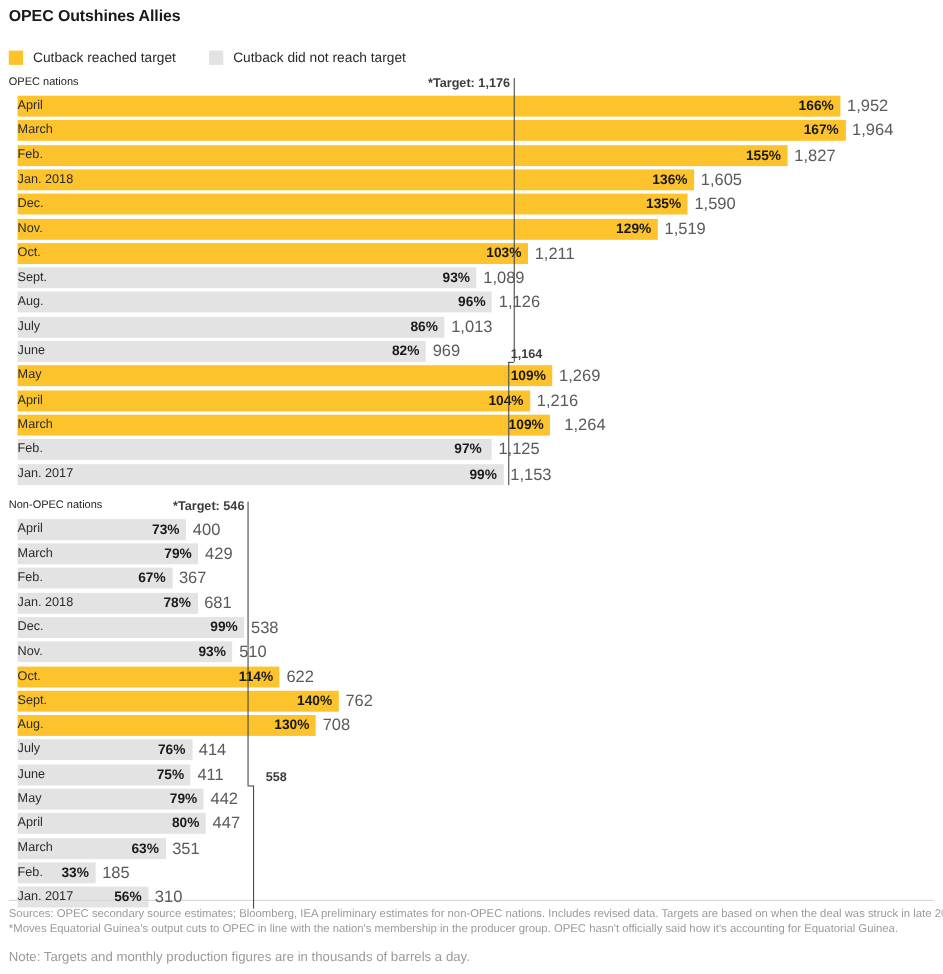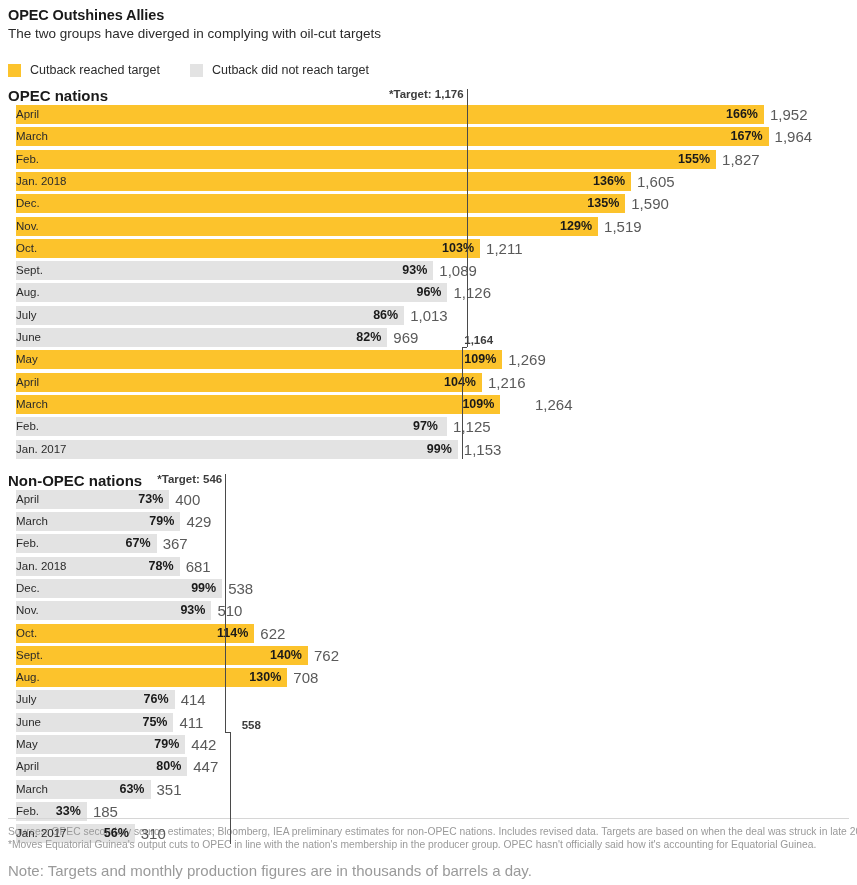--- a/index.html
+++ b/index.html
@@ -69,22 +69,22 @@
   }
 
   
   .section { position: relative; }
   .section-head {
     position: relative;
     height: 18px;
     margin-top: 10px;
   }
   .section-title {
-    font-size: 15px;
-    font-weight: bold;
+    font-size: 10px;
+    font-weight: normal;
     color: #1a1a1a;
     position: absolute;
     left: 0;
     top: 0;
   }
   .target-label {
     font-size: 11.5px;
     font-weight: bold;
     color: #3d3d3d;
     position: absolute;
@@ -183,34 +183,33 @@
     background: #d6d6d6;
     margin-bottom: 6px;
   }
   .src-line {
     font-size: 10.3px;
     color: #9a9a9a;
     line-height: 13.5px;
     white-space: nowrap;
   }
   .note-line {
-    font-size: 15px;
+    font-size: 12px;
     color: #9a9a9a;
     line-height: 13.5px;
     margin-top: 12px;
     white-space: nowrap;
   }
 </style>
 </head>
 <body>
 
 <div class="page">
 
   <div class="headline">OPEC Outshines Allies</div>
-  <div class="subhead">The two groups have diverged in complying with oil-cut targets</div>
 
   <div class="legend">
     <div class="legend-item">
       <span class="legend-swatch reached"></span>
       <span class="legend-label">Cutback reached target</span>
     </div>
     <div class="legend-item">
       <span class="legend-swatch missed"></span>
       <span class="legend-label">Cutback did not reach target</span>
     </div>
@@ -298,21 +297,21 @@
           <div class="row" style="position: absolute; left: 0px; right: 0px; top: 267.6px;">
             <div class="bar reached" style="left: 8px; width: 465.971px;"></div>
             <div class="row-label">April</div>
             <div class="row-pct" style="left: 473.971px;">104%</div>
             <div class="row-val" style="left: 473.971px;">1,216</div>
           </div>
           <div class="row" style="position: absolute; left: 0px; right: 0px; top: 289.9px;">
             <div class="bar reached" style="left: 8px; width: 484.365px;"></div>
             <div class="row-label">March</div>
             <div class="row-pct" style="left: 492.365px;">109%</div>
-            <div class="row-val" style="left: 521px;">1,264</div>
+            <div class="row-val" style="left: 499px;">1,264</div>
           </div>
           <div class="row" style="position: absolute; left: 0px; right: 0px; top: 312.2px;">
             <div class="bar missed" style="left: 8px; width: 431.1px;"></div>
             <div class="row-label">Feb.</div>
             <div class="row-pct" style="left: 436px;">97%</div>
             <div class="row-val" style="left: 439.1px;">1,125</div>
           </div>
           <div class="row" style="position: absolute; left: 0px; right: 0px; top: 334.5px;">
             <div class="bar missed" style="left: 8px; width: 441.83px;"></div>
             <div class="row-label">Jan. 2017</div>

